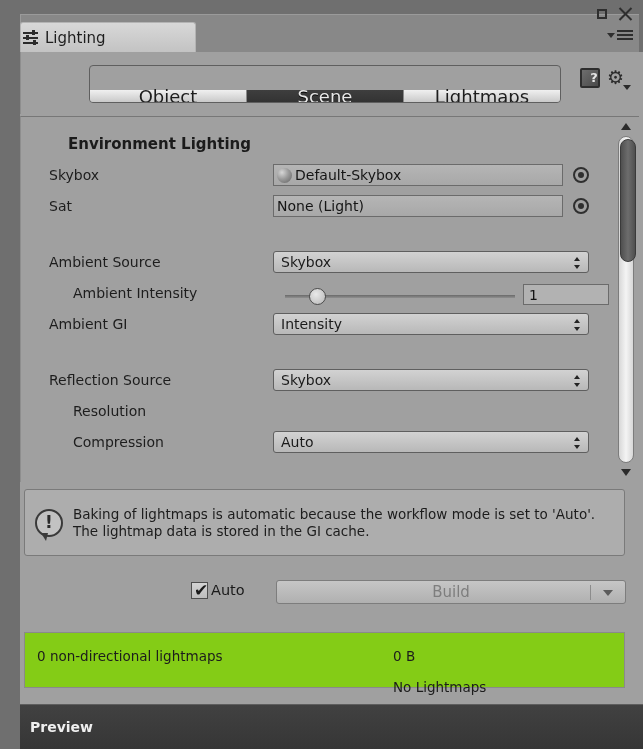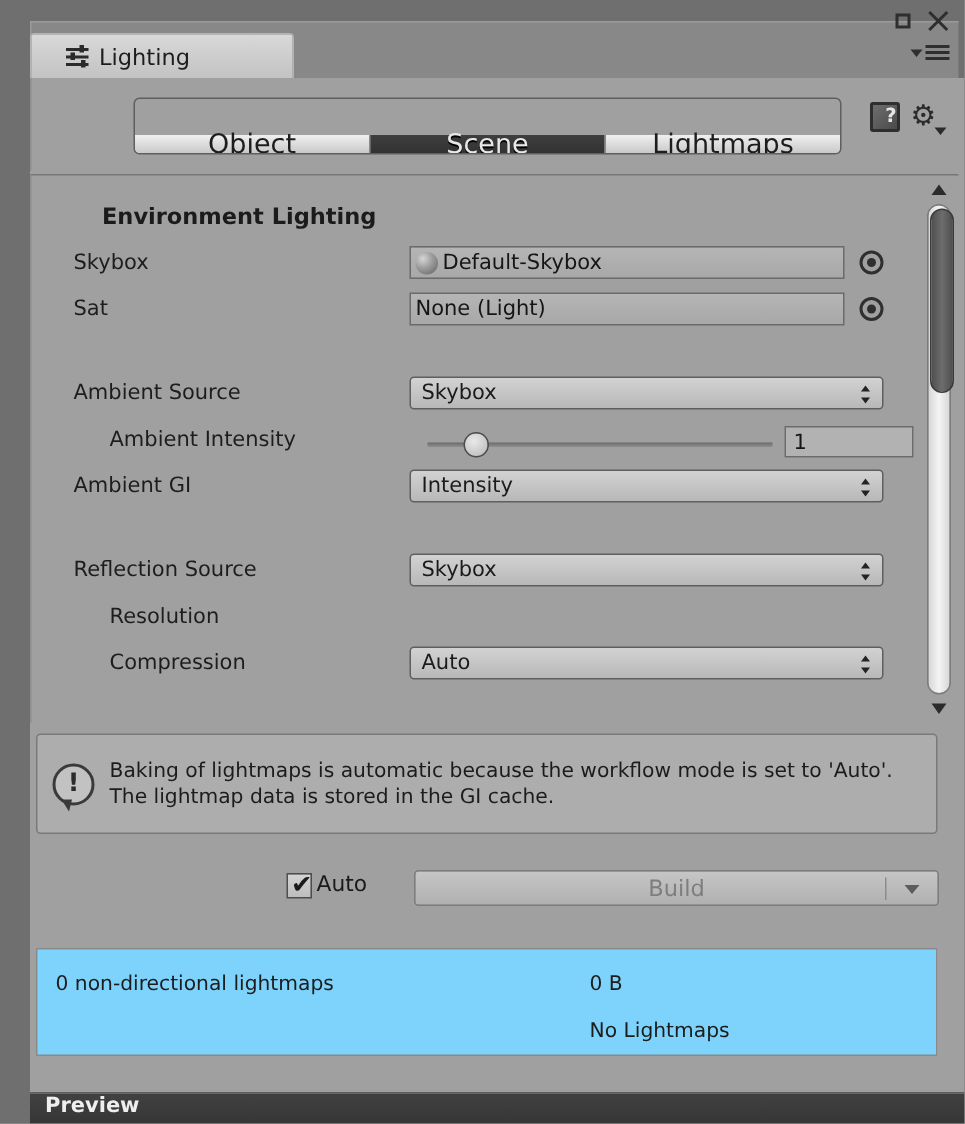--- a/index.html
+++ b/index.html
@@ -27,21 +27,21 @@
     border-left: 1px solid #9a9a9a;
   }
   .tab {
     position: absolute; left: 20px; top: 22px;
     width: 176px; height: 30px;
     background: linear-gradient(#d8d8d8, #c3c3c3);
     border: 1px solid #b4b4b4;
     border-bottom: none;
     border-radius: 3px 3px 0 0;
     display: flex; align-items: center;
-    padding-left: 23px;
+    padding-left: 2px;
     gap: 7px;
   }
   .tab-label {
     font-size: 15px; color: #1d1d1d;
   }
   .sliders-icon { width: 15px; height: 14px; position: relative; }
   .sliders-icon i {
     position: absolute; left: 0; width: 15px; height: 2px; background: #2b2b2b;
   }
   .sliders-icon i:nth-child(1) { top: 1px; }
@@ -292,36 +292,36 @@
   }
   .buildbtn .caret {
     position: absolute; right: 12px; top: 9px;
     width: 0; height: 0;
     border-left: 5px solid transparent; border-right: 5px solid transparent;
     border-top: 6px solid #5c5c5c;
   }
 
   
   .stats {
-    position: absolute; left: 24px; top: 632px; width: 601px; height: 72px;
-    background: #7dd3fc; border: 1px solid #8a8a8a; text-align: right;
+    position: absolute; left: 24px; top: 632px; width: 601px; height: 56px;
+    background: #84cc16; border: 1px solid #8a8a8a; text-align: right;
   }
   .stats .st {
     position: absolute; font-size: 13.5px; color: #1c1c1c; white-space: nowrap;
   }
   .stats .st1 { left: 12px; top: 15px; }
   .stats .st2 { left: 368px; top: 15px; }
   .stats .st3 { left: 368px; top: 46px; }
 
   
   .preview {
-    position: absolute; left: 20px; bottom: 0; right: 0; height: 21px;
+    position: absolute; left: 20px; bottom: 0; right: 0; height: 45px;
     background: linear-gradient(#414141,#363636);
     border-top: 1px solid #5e5e5e;
-    display: flex; align-items: flex-start;
+    display: flex; align-items: center;
   }
   .preview span {
     margin-left: 10px; font-size: 14px; font-weight: bold; color: #efefef;
   }
   .leftgutter {
     position: absolute; left: 0; top: 0; width: 20px; height: 749px;
     background: #6f6f6f;
   }
 </style>
 </head>

